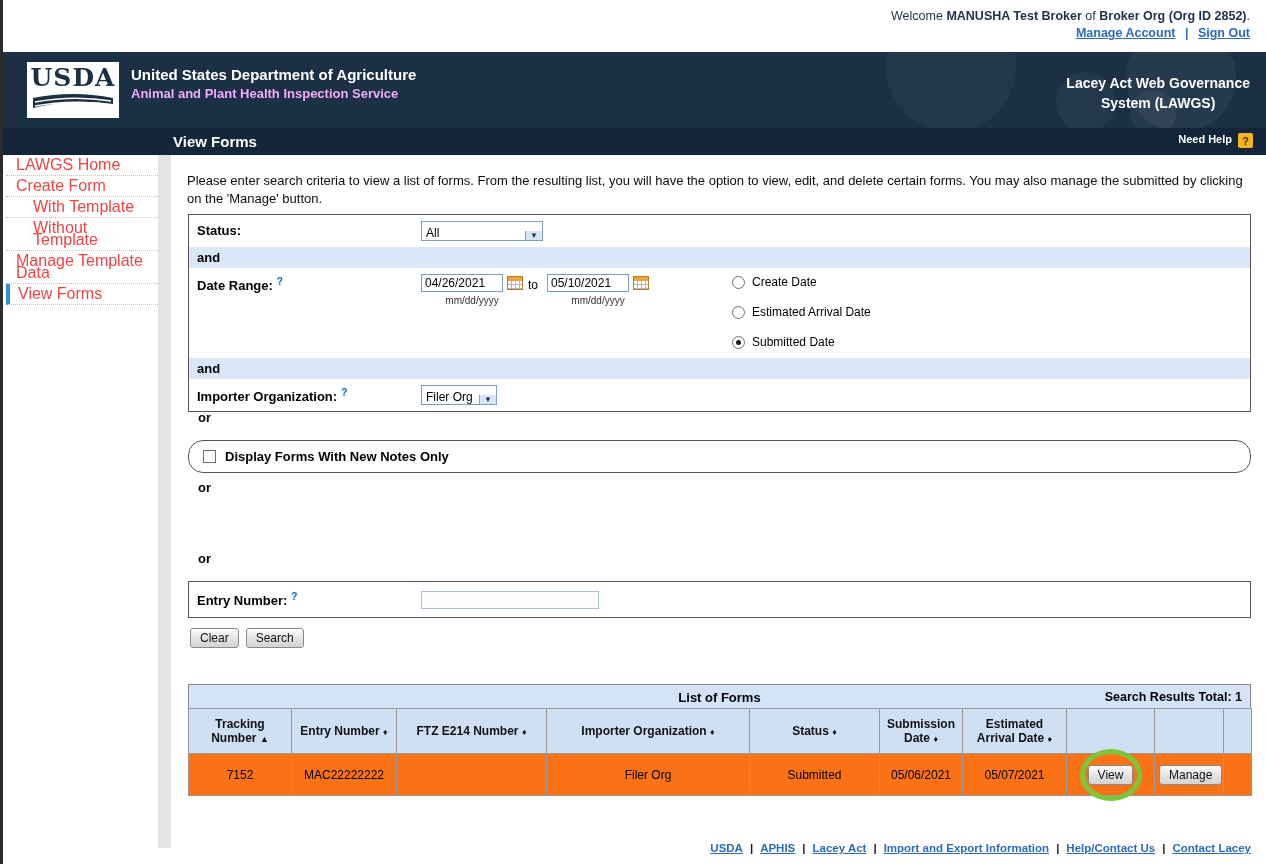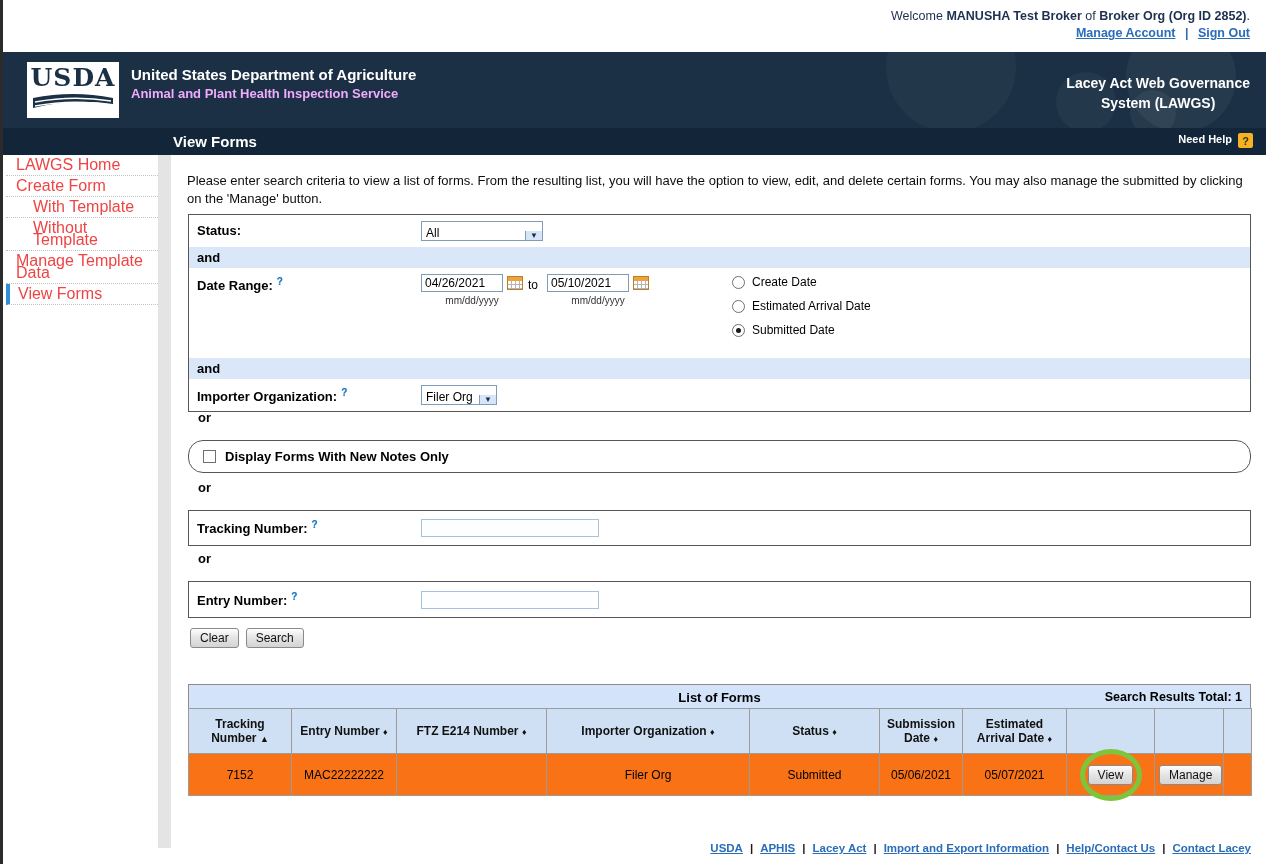--- a/index.html
+++ b/index.html
@@ -65,21 +65,21 @@
   .date-input { width:82px; height:18px; border:1px solid #7f9db9; font-size:12px; padding:1px 3px; font-family:inherit; color:#000; }
   .cal-icon { display:inline-block; width:16px; height:14px; margin-left:4px; border:1px solid #b97f2a; cursor:pointer;
     background:
       linear-gradient(#f0a33a,#f0a33a) top/100% 4px no-repeat,
       repeating-linear-gradient(to right, transparent 0 3px, #b5b5b5 3px 4px),
       repeating-linear-gradient(to bottom, transparent 0 3px, #b5b5b5 3px 4px),
       #fff; }
   .date-hint { font-size:10px; color:#333; margin-top:3px; }
   .to-label { margin:4px 9px 0 5px; font-size:12px; }
 
-  .radio-stack { margin-left:83px; display:flex; flex-direction:column; gap:10px; font-size:12px; padding-top:1px; }
+  .radio-stack { margin-left:83px; display:flex; flex-direction:column; gap:16px; font-size:12px; padding-top:1px; }
   .radio-row { display:flex; align-items:center; gap:7px; cursor:pointer; }
   .radio { width:13px; height:13px; border:1px solid #6f6f6f; border-radius:50%; background:#fff; position:relative; flex:0 0 13px; }
   .radio.checked::after { content:""; position:absolute; left:3px; top:3px; width:5px; height:5px; border-radius:50%; background:#1a1a1a; }
 
   .or-sep { position:absolute; left:195px; font-weight:bold; font-size:13px; color:#000; }
   .or1 { top:410px; } .or2 { top:480px; } .or3 { top:551px; }
 
   .box2 { top:440px; height:33px; display:flex; align-items:center; gap:9px; padding-left:14px; font-weight:bold; font-size:13px;border-radius:15px; }
   .checkbox { width:13px; height:13px; border:1px solid #6f6f6f; background:#fff; cursor:pointer; flex:0 0 13px; }
 
@@ -234,28 +234,20 @@
 
   <div class="or-sep or1">or</div>
 
   <div class="search-box box2">
     <span class="checkbox"></span>
     <span>Display Forms With New Notes Only</span>
   </div>
 
   <div class="or-sep or2">or</div>
 
-  <div class="search-box box3">
-    <div class="single-row">
-      <div class="row-label">
-        <span>Tracking Number:</span><span class="qicon">?</span>
-      </div>
-      <input class="text-input" value="" style="">
-    </div>
-  </div>
 
   <div class="or-sep or3">or</div>
 
   <div class="search-box box4">
     <div class="single-row">
       <div class="row-label">
         <span>Entry Number:</span><span class="qicon">?</span>
       </div>
       <input class="text-input" value="" style="">
     </div>

